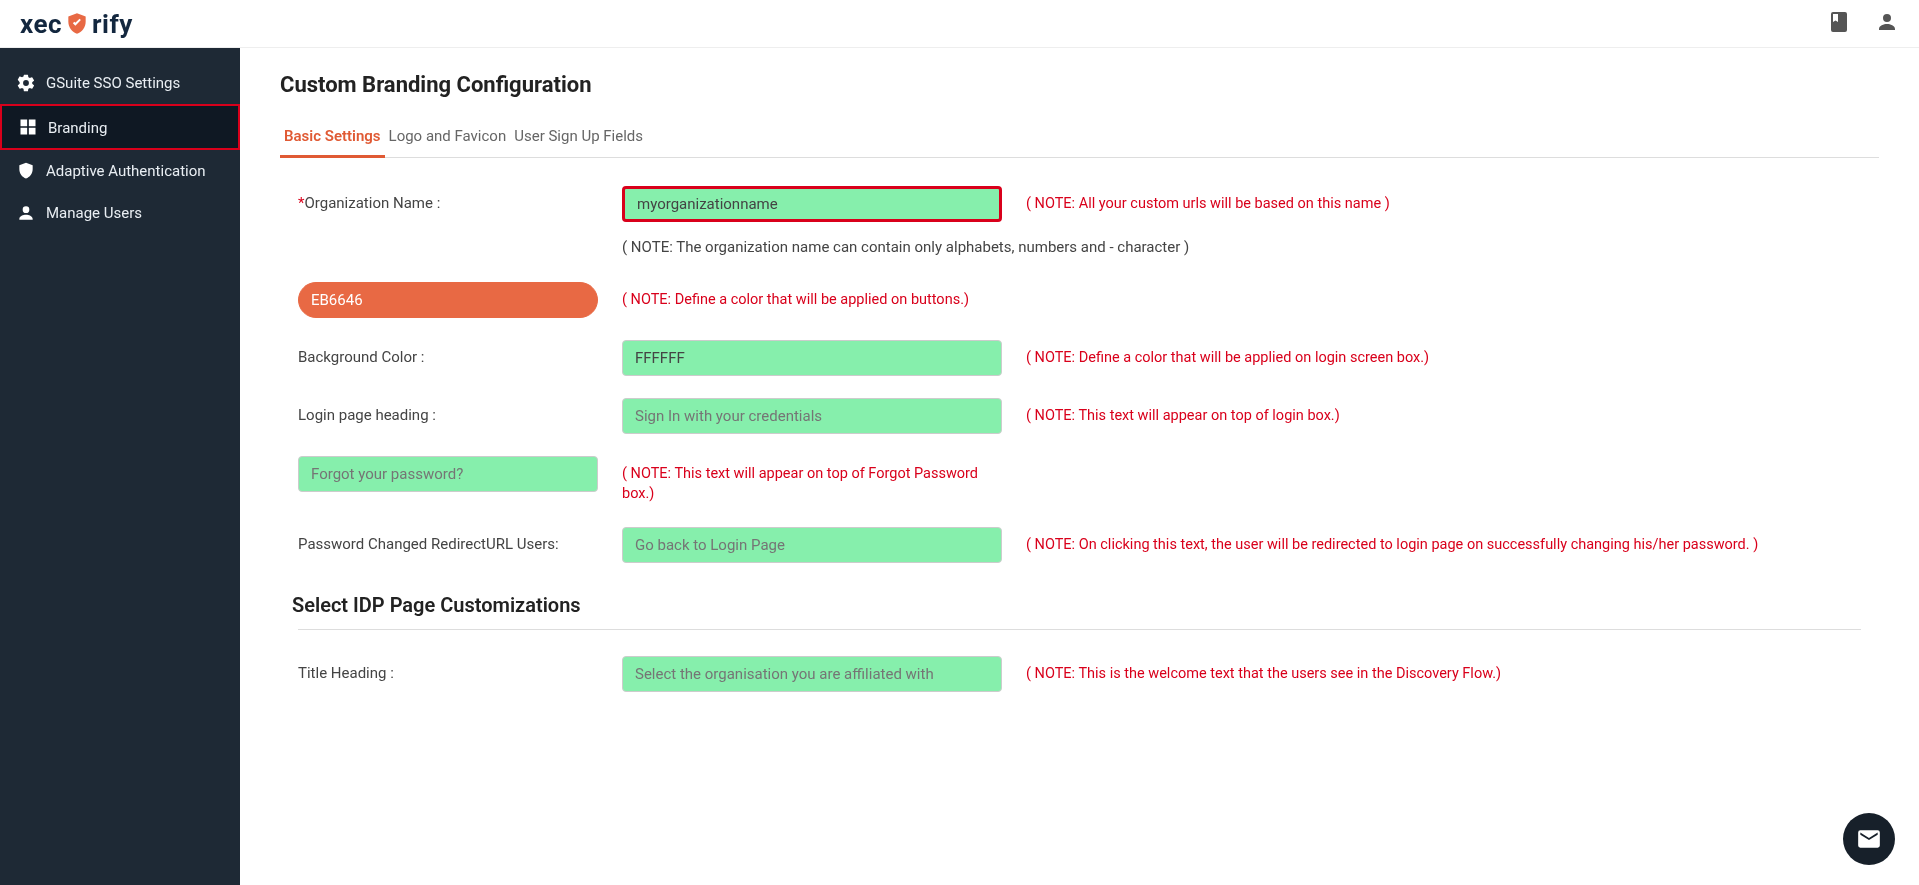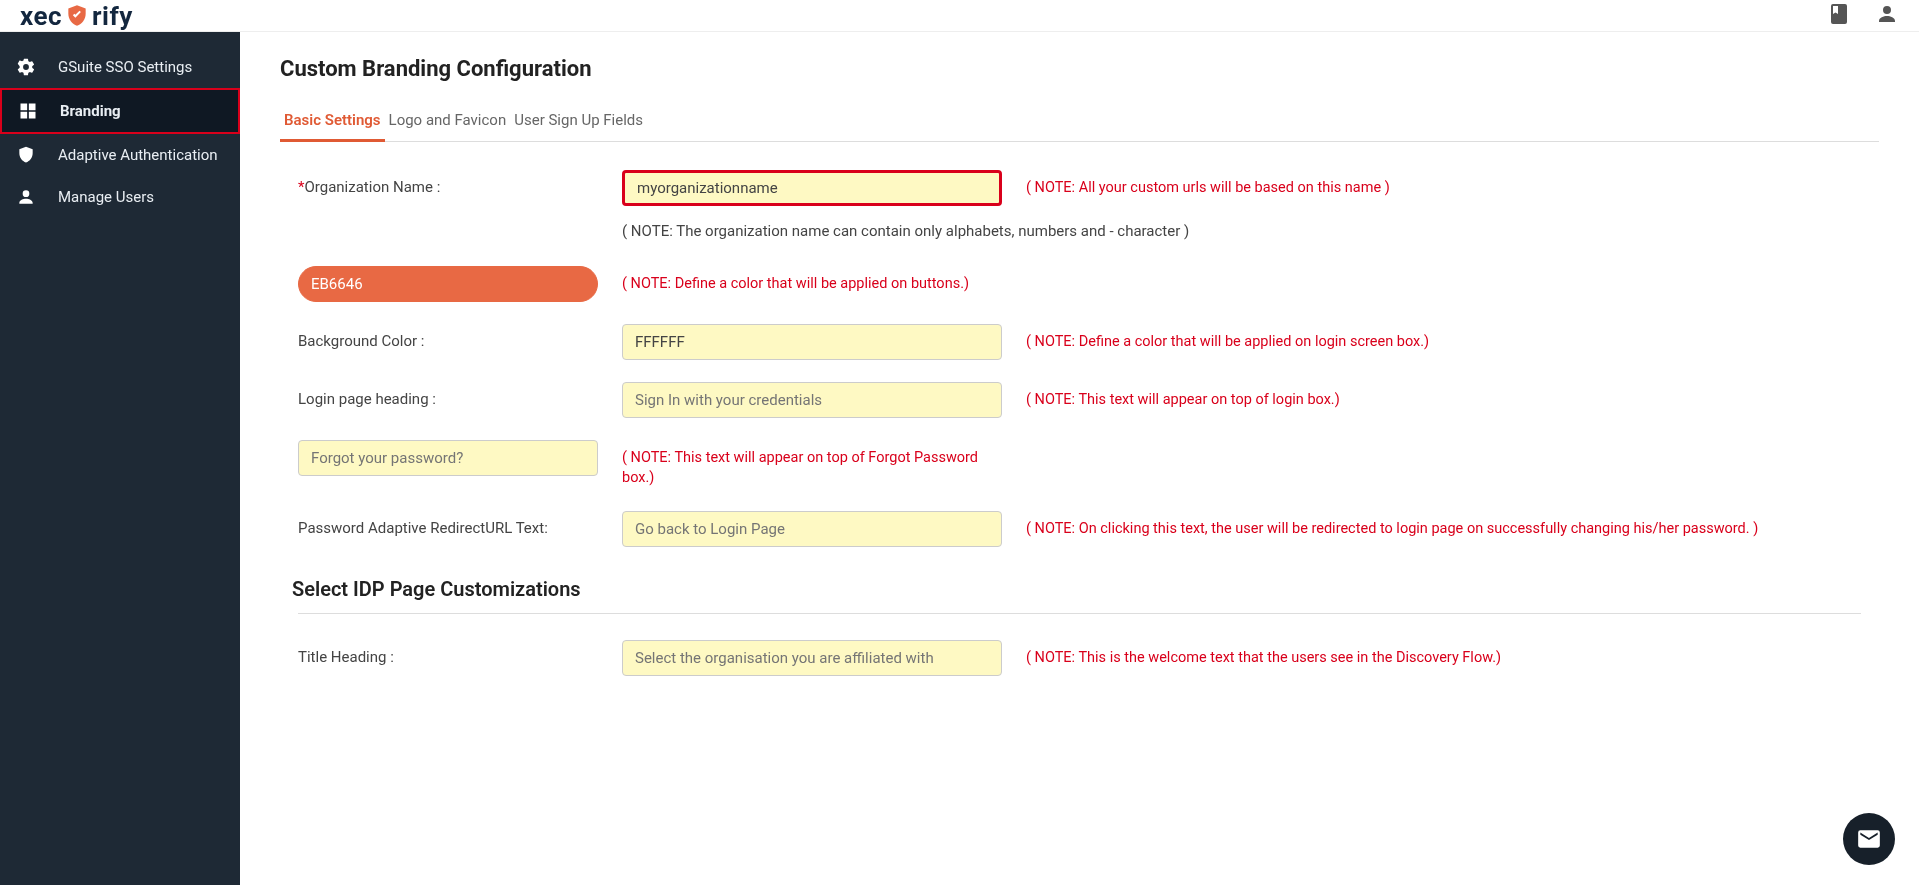--- a/index.html
+++ b/index.html
@@ -1,38 +1,38 @@
 <!DOCTYPE html>
 <html><head>
 <meta charset="utf-8">
 <style>
 * { margin: 0; padding: 0; box-sizing: border-box; font-family: -apple-system, BlinkMacSystemFont, "Segoe UI", Roboto, Arial, sans-serif; }
 html, body { height: 100%; }
 body { display: flex; flex-direction: column; background: #fff; color: #333; overflow: hidden; }
-.topbar { height: 32px; display: flex; justify-content: space-between; padding: 0 20px; border-bottom: 1px solid #eee; }
+.topbar { height: 48px; display: flex; justify-content: space-between; padding: 0 20px; border-bottom: 1px solid #eee; }
 .logo { display: flex; align-items: center; gap: 2px; font-size: 26px; font-weight: 700; color: #13273f; letter-spacing: 0.5px; }
 .logo .shield { width: 26px; height: 26px; display: inline-block; position: relative; }
 .topbar-icons { display: flex; align-items: center; gap: 24px; color: #555; }
 .topbar-icons svg { width: 24px; height: 24px; cursor: pointer; fill: #555; }
 .main { flex: 1; display: flex; min-height: 0; }
 .sidebar { width: 240px; background: #1e2935; color: #fff; padding-top: 14px; }
-.side-item { display: flex; align-items: center; gap: 22px; padding: 11px 16px; cursor: pointer; color: #e9eef3; font-size: 15px; }
-.side-item.active { background: #0f1823; border: 2px solid #d9001b; font-weight: 700; }
+.side-item { display: flex; align-items: center; gap: 10px; padding: 11px 16px; cursor: pointer; color: #e9eef3; font-size: 15px; }
+.side-item.active { background: #0f1823; border: 2px solid #d9001b; font-weight: 400; align-items: flex-end; }
 .side-item .icn { width: 20px; height: 20px; display: inline-flex; align-items: center; justify-content: center; }
 .side-item .icn svg { width: 20px; height: 20px; fill: #fff; }
 .content { flex: 1; overflow-y: auto; padding: 24px 40px 40px 40px; }
 .page-title { font-size: 22px; font-weight: 700; color: #222; margin-bottom: 20px; }
 .tabs { border-bottom: 1px solid #ddd; display: flex; margin-bottom: 28px; }
 .tab { padding: 10px 4px 12px 4px; color: #666; font-size: 15px; cursor: pointer; position: relative; }
 .tab.active { color: #e05a34; font-weight: 600; }
 .tab.active::after { content: ""; position: absolute; left: 0; right: 0; bottom: -1px; height: 3px; background: #e05a34; }
 .form-row { display: grid; grid-template-columns: 300px 380px 1fr; gap: 24px; align-items: flex-start; margin-bottom: 22px; padding-left: 18px; }
 .form-label { color: #444; font-size: 15px; padding-top: 8px; }
 .form-label .req { color: #d9001b; }
-.form-input { height: 36px; border: 1px solid #ccc; border-radius: 4px; padding: 0 12px; font-size: 15px; color: #444; background: #fef9c3; width: 100%; }
+.form-input { height: 36px; border: 1px solid #ccc; border-radius: 4px; padding: 0 12px; font-size: 15px; color: #444; background: #86efac; width: 100%; }
 .form-input.orange { background: #e86944; color: #fff; border-color: #e86944; border-radius: 18px; }
 .form-input.highlight { border: 3px solid #d9001b; }
 .note { color: #d9001b; font-size: 14.5px; padding-top: 8px; line-height: 1.4; }
 .subhead { font-size: 20px; font-weight: 600; color: #222; margin: 30px 0 12px 12px; }
 .hr { border: none; border-top: 1px solid #ddd; margin: 6px 18px 26px 18px; }
 .fab { position: fixed; right: 24px; bottom: 20px; width: 52px; height: 52px; border-radius: 50%; background: #17202a; display: flex; align-items: center; justify-content: center; cursor: pointer; }
 .fab svg { width: 26px; height: 26px; fill: #fff; }
 ::-webkit-scrollbar { width: 10px; }
 ::-webkit-scrollbar-thumb { background: #bbb; border-radius: 5px; }
 </style>
@@ -131,21 +131,21 @@
       <input class="form-input" placeholder="Sign In with your credentials" style="">
       <div class="note">( NOTE: This text will appear on top of login box.)</div>
     </div>
 
     <div class="form-row">
       <input class="form-input" placeholder="Forgot your password?" style="">
       <div class="note">( NOTE: This text will appear on top of Forgot Password box.)</div>
     </div>
 
     <div class="form-row">
-      <div class="form-label">Password Adaptive RedirectURL Text:</div>
+      <div class="form-label">Password Changed RedirectURL Users:</div>
       <input class="form-input" placeholder="Go back to Login Page" style="">
       <div class="note">( NOTE: On clicking this text, the user will be redirected to login page on successfully changing his/her password. )</div>
     </div>
 
     <h2 class="subhead">Select IDP Page Customizations</h2>
     <hr class="hr">
 
     <div class="form-row">
       <div class="form-label">Title Heading :</div>
       <input class="form-input" placeholder="Select the organisation you are affiliated with" style="">

